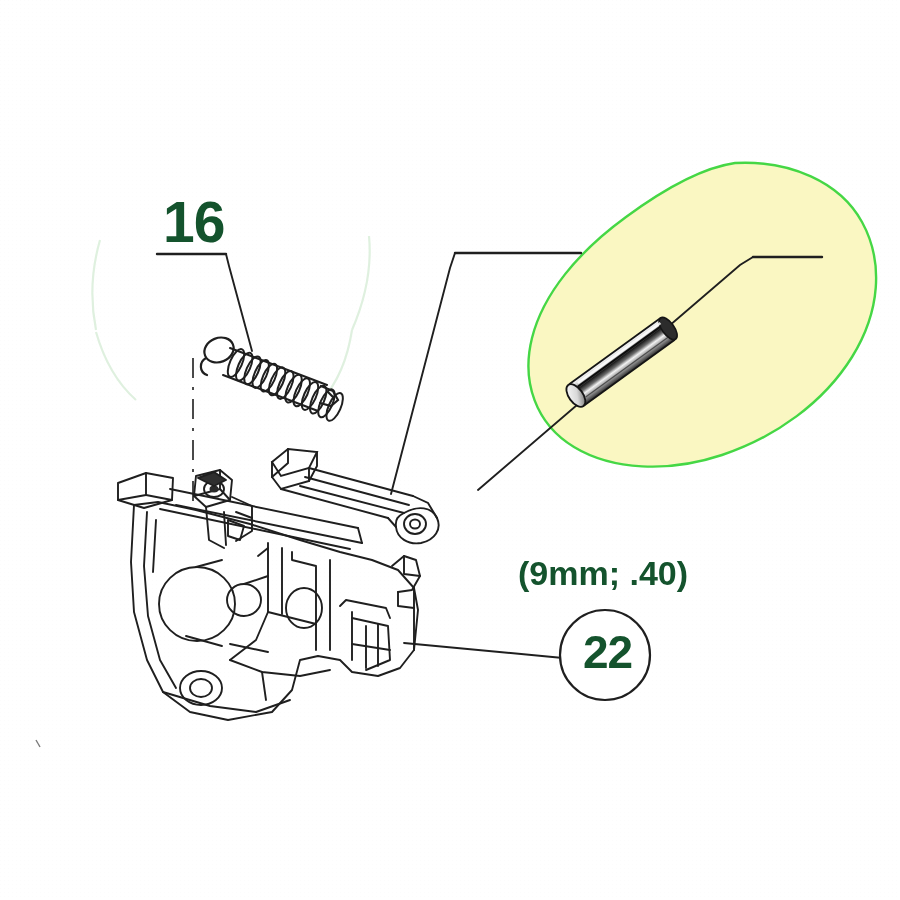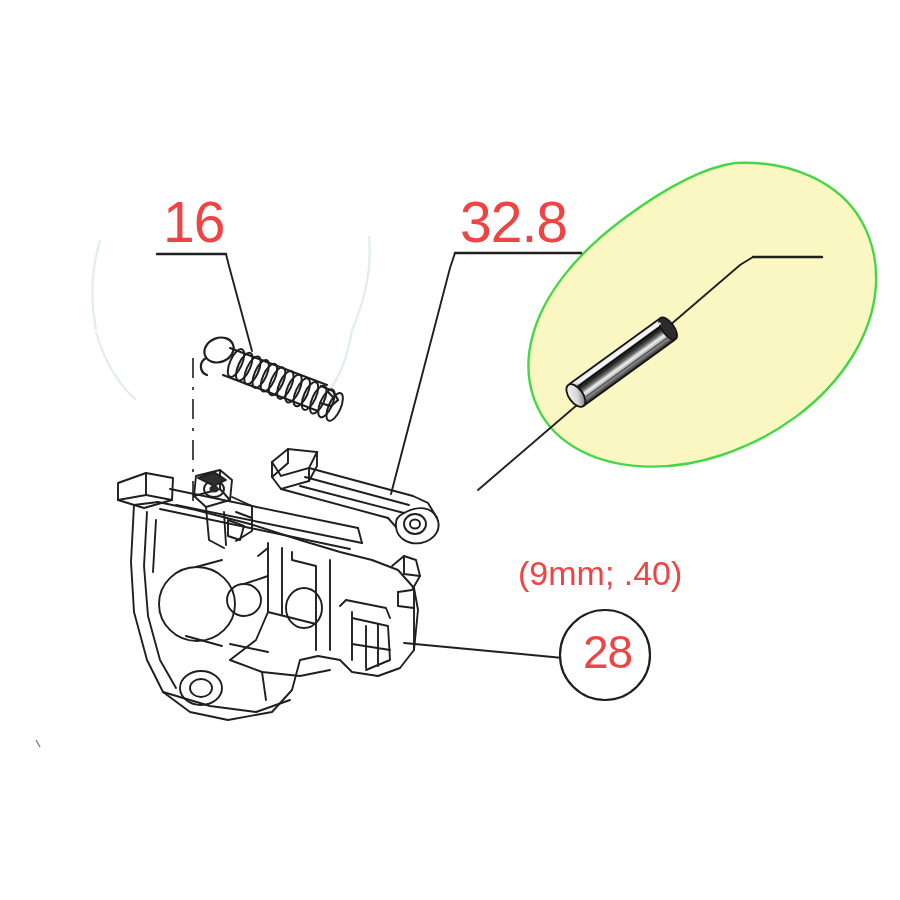--- a/index.html
+++ b/index.html
@@ -13,23 +13,23 @@
     position:relative;
     width:900px;height:900px;
     background:#ffffff;
   }
   #diagram{
     position:absolute;left:0;top:0;
     width:900px;height:900px;
   }
   .lbl{
     position:absolute;
-    color:#ef4444;
+    color:#14532d;
     font-family:"Liberation Sans", sans-serif;
-    font-weight:400;
+    font-weight:700;
     line-height:1;
     white-space:nowrap;
     user-select:none;
   }
   .callout-num{ font-size:57px; letter-spacing:-1px; }
   .caliber-note{ font-size:34px; letter-spacing:0px;text-align:center; }
   .circle-num{ font-size:46px; letter-spacing:-1px; }
   #lbl-16{ left:163px; top:194px; }
   #lbl-328{ left:460px; top:194px; }
   #lbl-31{ left:757px; top:194px; }
@@ -277,20 +277,19 @@
     <g>
       <circle cx="605" cy="655" r="45" fill="#ffffff" stroke="#1f1f1f" stroke-width="2.2"></circle>
     </g>
 
     <path d="M 36,740 L 40,747" stroke="#7a7a7a" stroke-width="1.4" fill="none"></path>
 
   </svg>
 
   <div class="lbl callout-num" id="lbl-16">16</div>
 
-  <div class="lbl callout-num" id="lbl-328">32.8</div>
 
 
   <div class="lbl caliber-note" id="lbl-caliber">(9mm; .40)</div>
 
-  <div class="lbl circle-num" id="lbl-32">28</div>
+  <div class="lbl circle-num" id="lbl-32">22</div>
 
 </div>
 
 </body></html>

